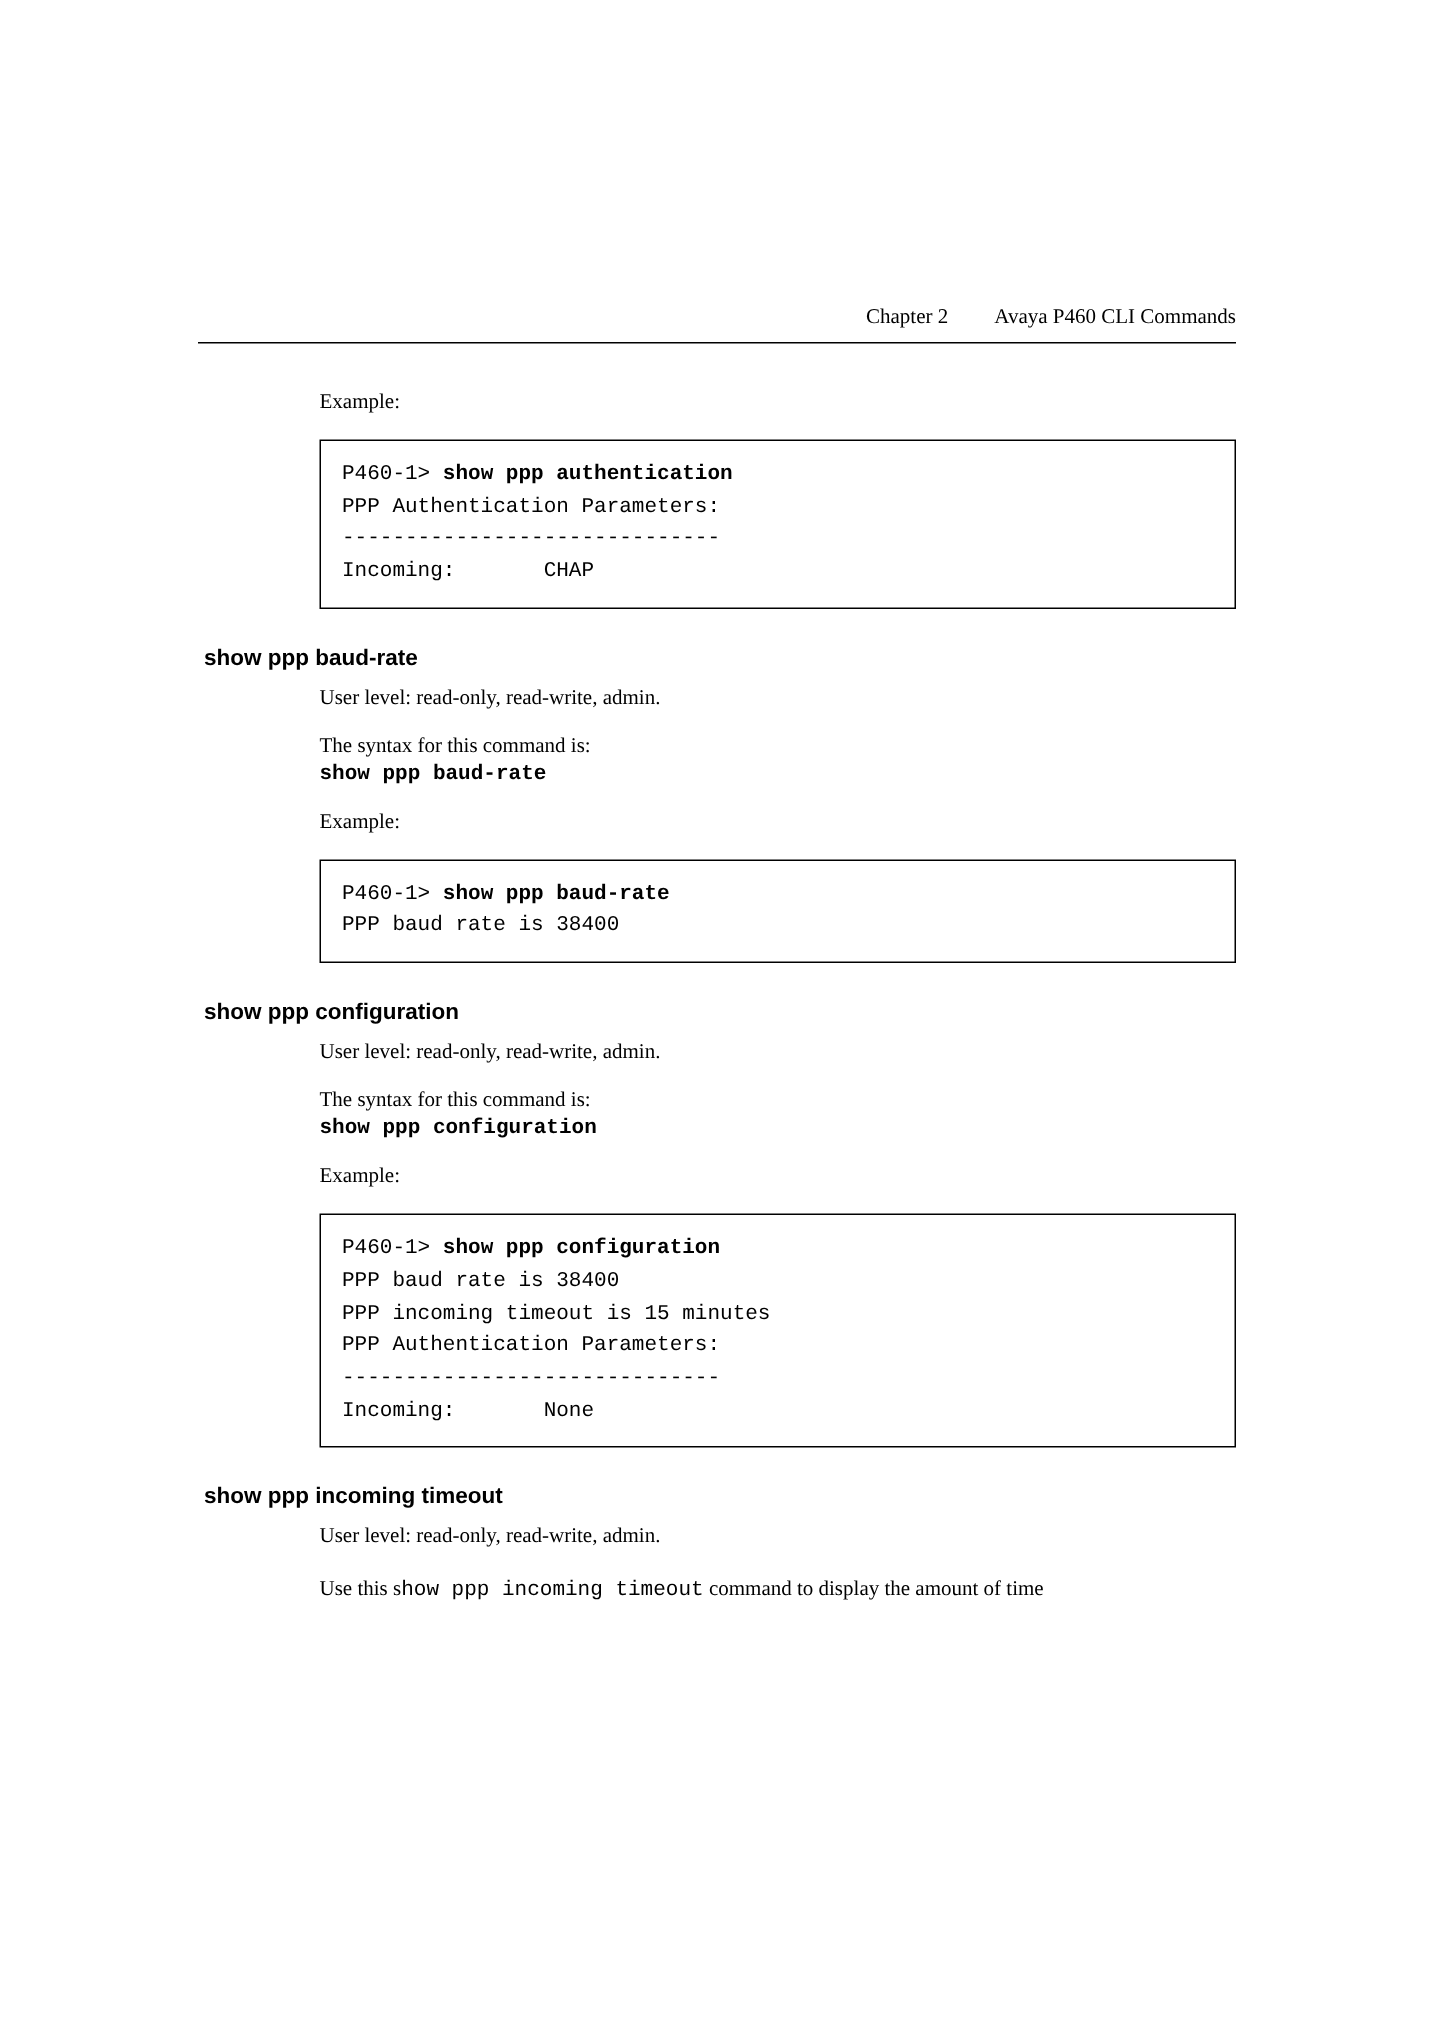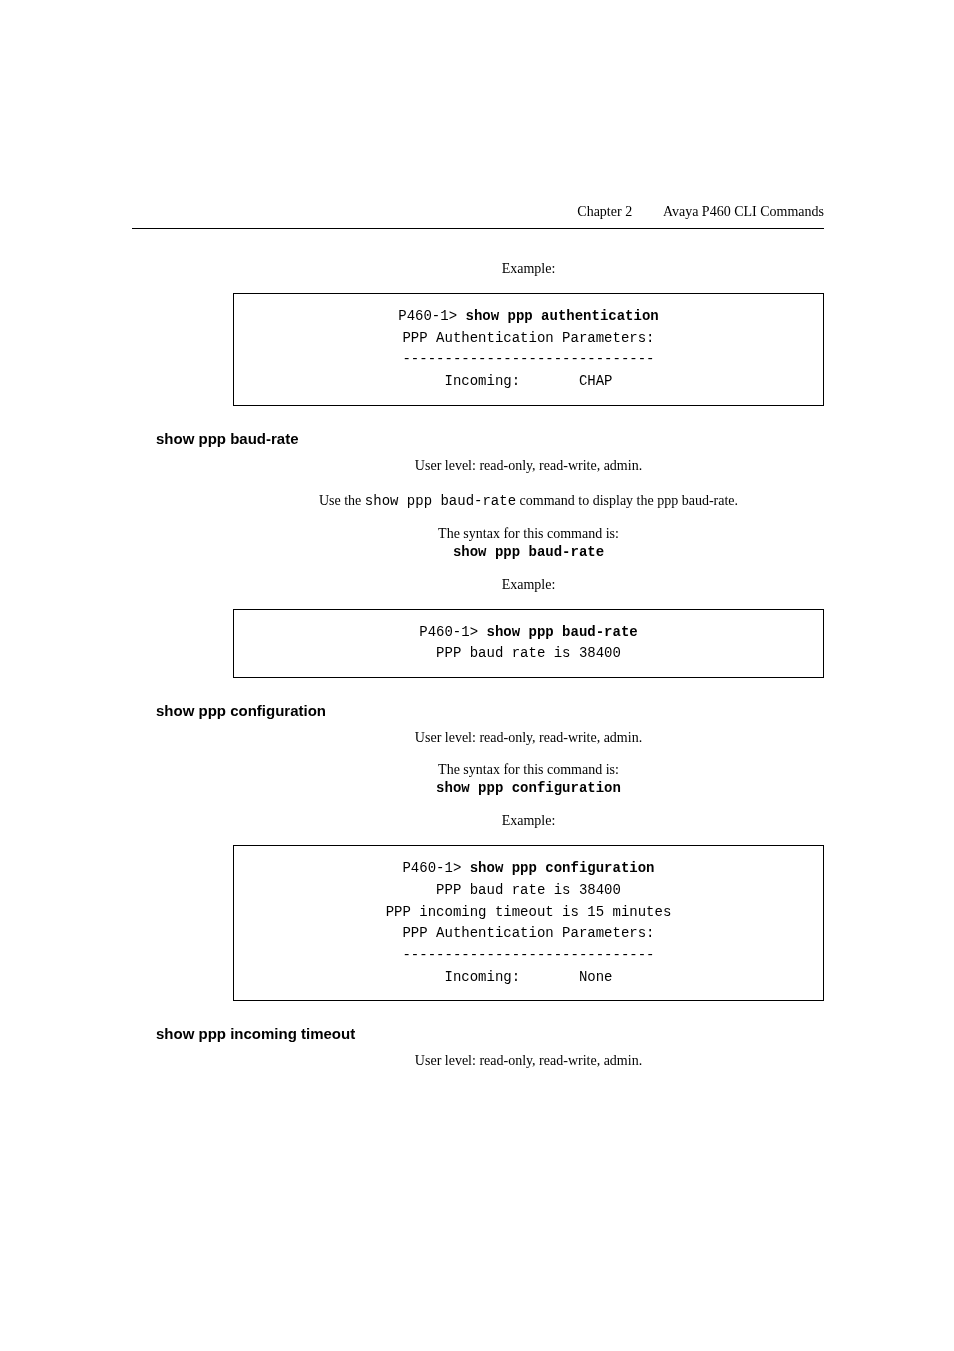--- a/index.html
+++ b/index.html
@@ -10,21 +10,21 @@
     body {
       font-family: Georgia, 'Times New Roman', serif;
       background: #fff;
       color: #000;
       width: 954px;
       height: 1351px;
       position: relative;
       padding: 0;
     }
     .page {
-      padding: 200px 130px 60px 86px;
+      padding: 200px 130px 60px 66px;
       position: relative;
       height: 100%;
     }
     .header-line {
       position: absolute;
       top: 228px;
       left: 132px;
       right: 130px;
       border-top: 1px solid #000;
     }
@@ -36,21 +36,20 @@
       text-align: right;
     }
     .chapter-header .chap-label {
       margin-right: 28px;
     }
     .content {
       margin-top: 58px;
     }
     .indent-block {
       margin-left: 147px;
-      text-align: center;
     }
     .plain-text {
       font-size: 14px;
       line-height: 1.5;
       margin-bottom: 14px;
     }
     .code-box {
       border: 1px solid #000;
       padding: 12px 14px;
       margin-top: 6px;
@@ -123,23 +122,20 @@
       <div class="plain-text">Example:</div>
       <div class="code-box"><span>P460-1&gt; </span><span class="bold">show ppp authentication</span><span>
 PPP Authentication Parameters:
 ------------------------------
 Incoming:       CHAP</span></div>
     </div>
 
     <div class="section-heading">show ppp baud-rate</div>
     <div class="indent-block">
       <div class="para italic">User level: read-only, read-write, admin.</div>
-      <div class="para">
-        <span>Use the </span><span class="mono-inline">show ppp baud-rate</span><span> command to display the ppp baud-rate.</span>
-      </div>
       <div class="syntax-label sp">The syntax for this command is:</div>
       <div class="mono-block">show ppp baud-rate</div>
       <div class="plain-text">Example:</div>
       <div class="code-box"><span>P460-1&gt; </span><span class="bold">show ppp baud-rate</span><span>
 PPP baud rate is 38400</span></div>
     </div>
 
     <div class="section-heading">show ppp configuration</div>
     <div class="indent-block">
       <div class="para italic">User level: read-only, read-write, admin.</div>
@@ -150,17 +146,20 @@
 PPP baud rate is 38400
 PPP incoming timeout is 15 minutes
 PPP Authentication Parameters:
 ------------------------------
 Incoming:       None</span></div>
     </div>
 
     <div class="section-heading">show ppp incoming timeout</div>
     <div class="indent-block">
       <div class="para italic">User level: read-only, read-write, admin.</div>
+      <div class="para">
+        <span>Use this s</span><span class="mono-inline">how ppp incoming timeout</span><span> command to display the amount of time</span>
+      </div>
     </div>
 
   </div>
 
 </div>
 
 </body></html>

